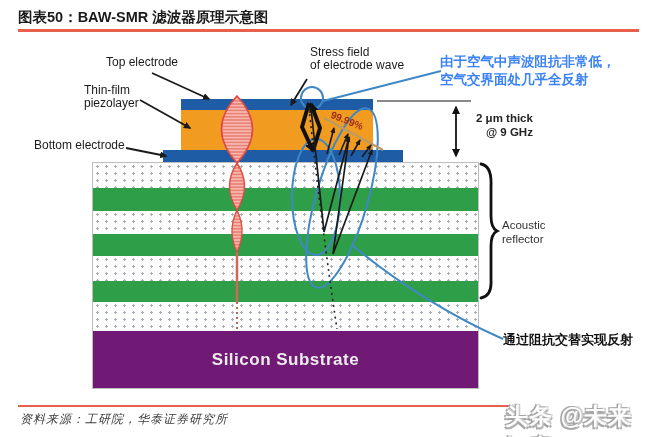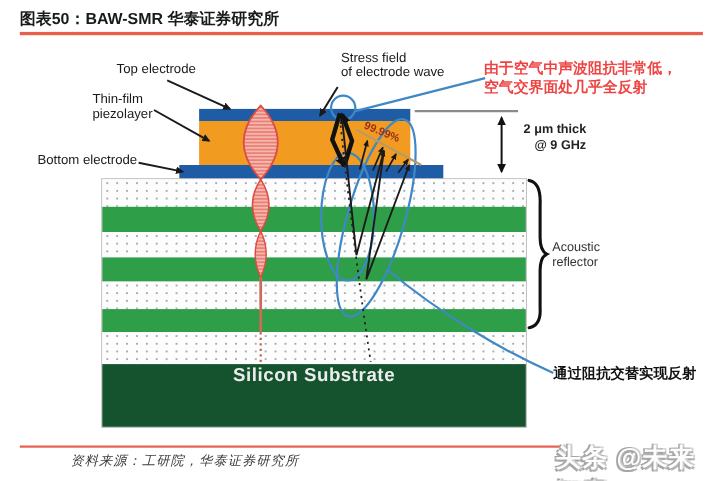--- a/index.html
+++ b/index.html
@@ -10,45 +10,45 @@
   .hdr{left:18px;top:8px;display:flex;gap:0;font-size:14.5px;font-weight:bold;color:#1a1a1a;z-index:6;}
   .rule-title{left:18px;top:29px;width:621px;height:3px;background:#e8604c;z-index:6;}
   
   .layer{position:absolute;}
   .blue-bar{background:#1e5ca6;}
   .orange-bar{background:#f19c20;}
   .refl{left:92px;top:162px;width:385px;height:225px;border:1px solid #bdbdbd;box-sizing:content-box;z-index:1;}
   .refl .row{width:100%;}
   .dotwhite{background-color:#fdfdfd;background-image:radial-gradient(circle,#a9aeb4 1px,rgba(0,0,0,0) 1.2px);background-size:9px 7px;}
   .green{background:#2f9e48;}
-  .substrate{background:#14532d;display:flex;align-items:flex-start;justify-content:center;
+  .substrate{background:#701a75;display:flex;align-items:center;justify-content:center;
              color:#ededed;font-weight:bold;font-size:17px;letter-spacing:.5px;}
   
   .lbl{font-size:12px;color:#1a1a1a;line-height:13px;z-index:5;}
-  .air-note{left:440px;top:53px;font-size:13.5px;font-weight:bold;color:#ef4444;line-height:17.5px;z-index:5;}
+  .air-note{left:440px;top:53px;font-size:13.5px;font-weight:bold;color:#3b82f6;line-height:17.5px;z-index:5;}
   .thick-lbl{left:476px;top:111px;font-size:11.5px;font-weight:600;color:#222;line-height:14px;z-index:5;text-align:right;}
   .refl-lbl{left:502px;top:218px;font-size:11.5px;color:#333;line-height:14px;z-index:5;}
   .imp-note{left:503px;top:331px;font-size:13px;font-weight:bold;color:#111;z-index:5;}
   .pct{left:330px;top:115px;font-size:10px;font-weight:bold;color:#9b2c1e;transform:rotate(22deg);z-index:5;}
   
   .rule-src{left:18px;top:405px;width:494px;height:2px;background:#e8604c;z-index:6;}
   .src{left:20px;top:411px;font-size:12px;color:#3c3c3c;letter-spacing:1px;z-index:6;
-       font-family:"Liberation Serif","DejaVu Serif",serif;font-style:italic;margin-left:44px;}
+       font-family:"Liberation Serif","DejaVu Serif",serif;font-style:italic;}
   .wm{left:505px;top:401px;font-size:23px;font-weight:bold;color:#fdfdfd;letter-spacing:1px;z-index:7;
       text-shadow:-1.5px -1.5px 0 #a6a6a6,1.5px -1.5px 0 #cccccc,-1.5px 1.5px 0 #a6a6a6,1.5px 1.5px 0 #b5b5b5;}
   svg.overlay{position:absolute;left:0;top:0;z-index:4;pointer-events:none;}
 </style>
 </head>
 <body>
 
 <div class="page">
 
   <div class="abs hdr">
     <span>图表50：</span>
-    <span>BAW-SMR 华泰证券研究所</span>
+    <span>BAW-SMR 滤波器原理示意图</span>
   </div>
   <div class="abs rule-title"></div>
 
   <div class="abs refl">
     <div class="row dotwhite" style="height:25px;"></div>
     <div class="row green" style="height:23px;"></div>
     <div class="row dotwhite" style="height:23px;"></div>
     <div class="row green" style="height:22px;"></div>
     <div class="row dotwhite" style="height:25px;"></div>
     <div class="row green" style="height:21px;"></div>

